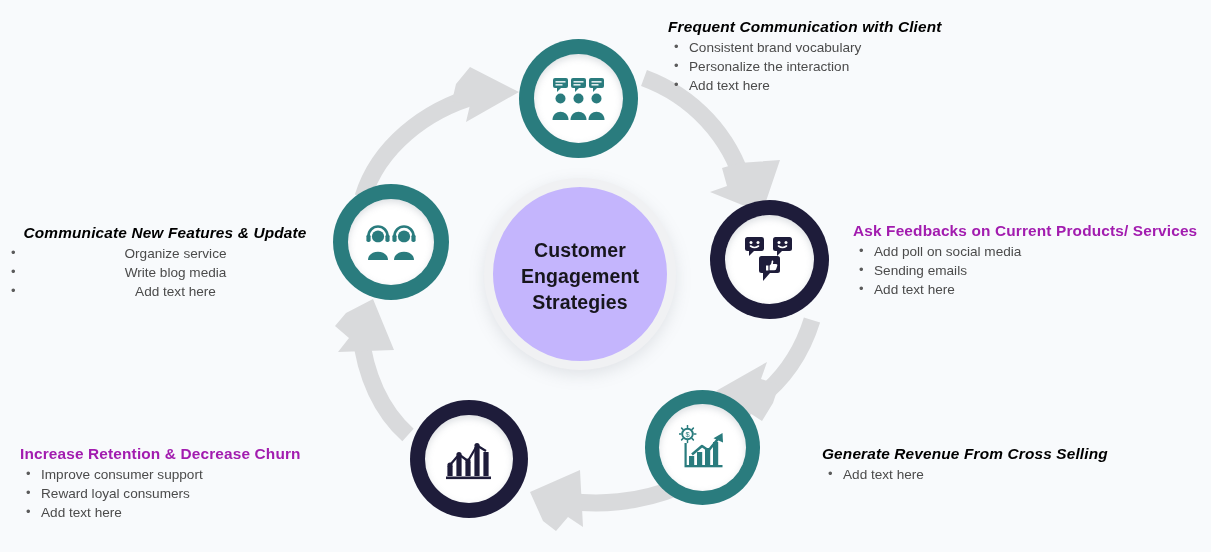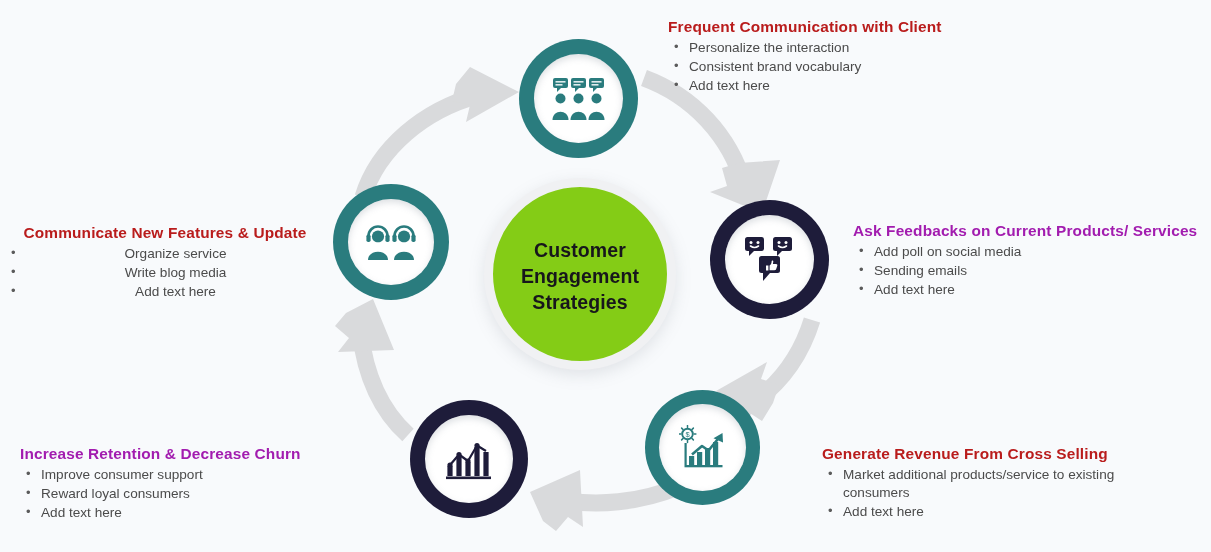--- a/index.html
+++ b/index.html
@@ -32,21 +32,21 @@
   }
 
   
   .hub {
     position: absolute;
     left: 484px;
     top: 178px;
     width: 192px;
     height: 192px;
     border-radius: 50%;
-    background: #84cc16;
+    background: #c4b5fd;
     border: 9px solid #f0f1f3;
     box-sizing: border-box;
     box-shadow: 0 5px 16px rgba(120,130,140,0.18);
     z-index: 3;
     display: flex;
     align-items: center;
     justify-content: center;
   }
   .hub-text {
     text-align: center;
@@ -107,21 +107,21 @@
     margin-bottom: 1px;
   }
   .block li::before {
     content: "•";
     position: absolute;
     left: 6px;
     top: -1px;
     font-size: 13px;
     color: #5b5b5b;
   }
-  .teal-h { color: #b91c1c; }
+  .teal-h { color: #000000; font-style: italic; }
   .navy-h { color: #a21caf; }
 </style>
 </head>
 <body>
 
 <div id="stage">
 
   <svg id="arrow-layer" viewBox="0 0 1211 552">
 
     <g>
@@ -300,39 +300,38 @@
             <path d="M39 20.6 v4.2 h5.5" fill="none" stroke="#ffffff" stroke-width="1.5"></path>
           </g>
         </svg>
       </span>
     </div>
   </div>
 
   <div class="block" style="left:668px; top:18px; width:400px;">
     <h3 class="teal-h">Frequent Communication with Client</h3>
     <ul>
+      <li>Consistent brand vocabulary</li>
       <li>Personalize the interaction</li>
-      <li>Consistent brand vocabulary</li>
       <li>Add text here</li>
     </ul>
   </div>
 
   <div class="block" style="left:853px; top:222px; width:350px;">
     <h3 class="navy-h">Ask Feedbacks on Current Products/ Services</h3>
     <ul>
       <li>Add poll on social media</li>
       <li>Sending emails</li>
       <li>Add text here</li>
     </ul>
   </div>
 
   <div class="block" style="left:822px; top:445px; width:300px;">
     <h3 class="teal-h">Generate Revenue From Cross Selling</h3>
     <ul>
-      <li>Market additional products/service to existing consumers</li>
       <li>Add text here</li>
     </ul>
   </div>
 
   <div class="block" style="left:20px; top:445px; width:320px;">
     <h3 class="navy-h">Increase Retention &amp; Decrease Churn</h3>
     <ul>
       <li>Improve consumer support</li>
       <li>Reward loyal consumers</li>
       <li>Add text here</li>

